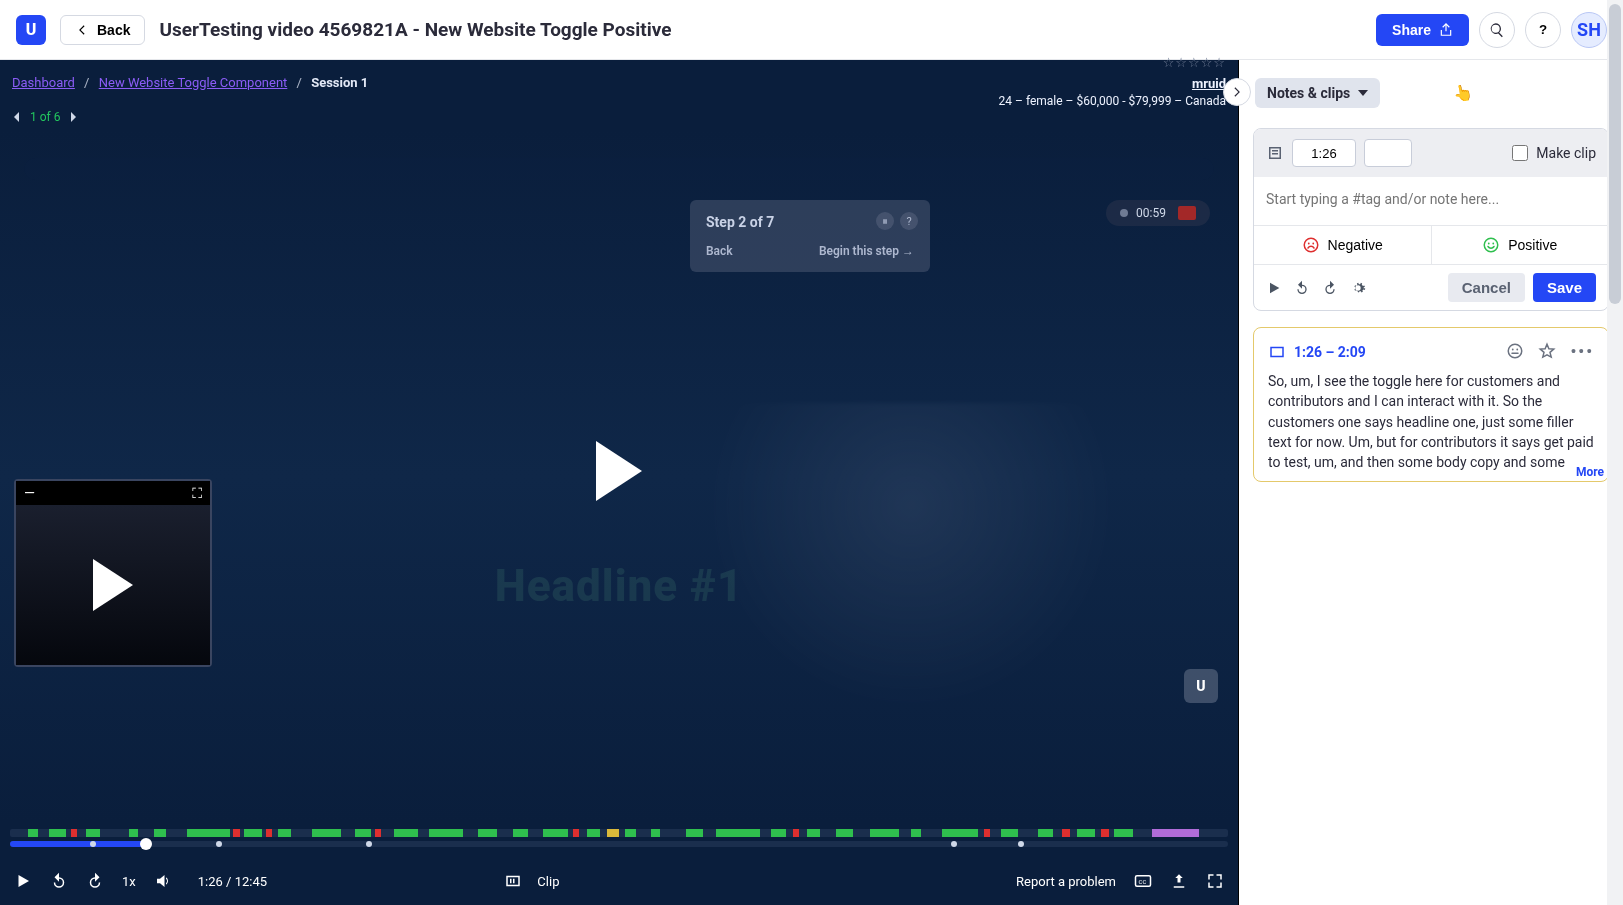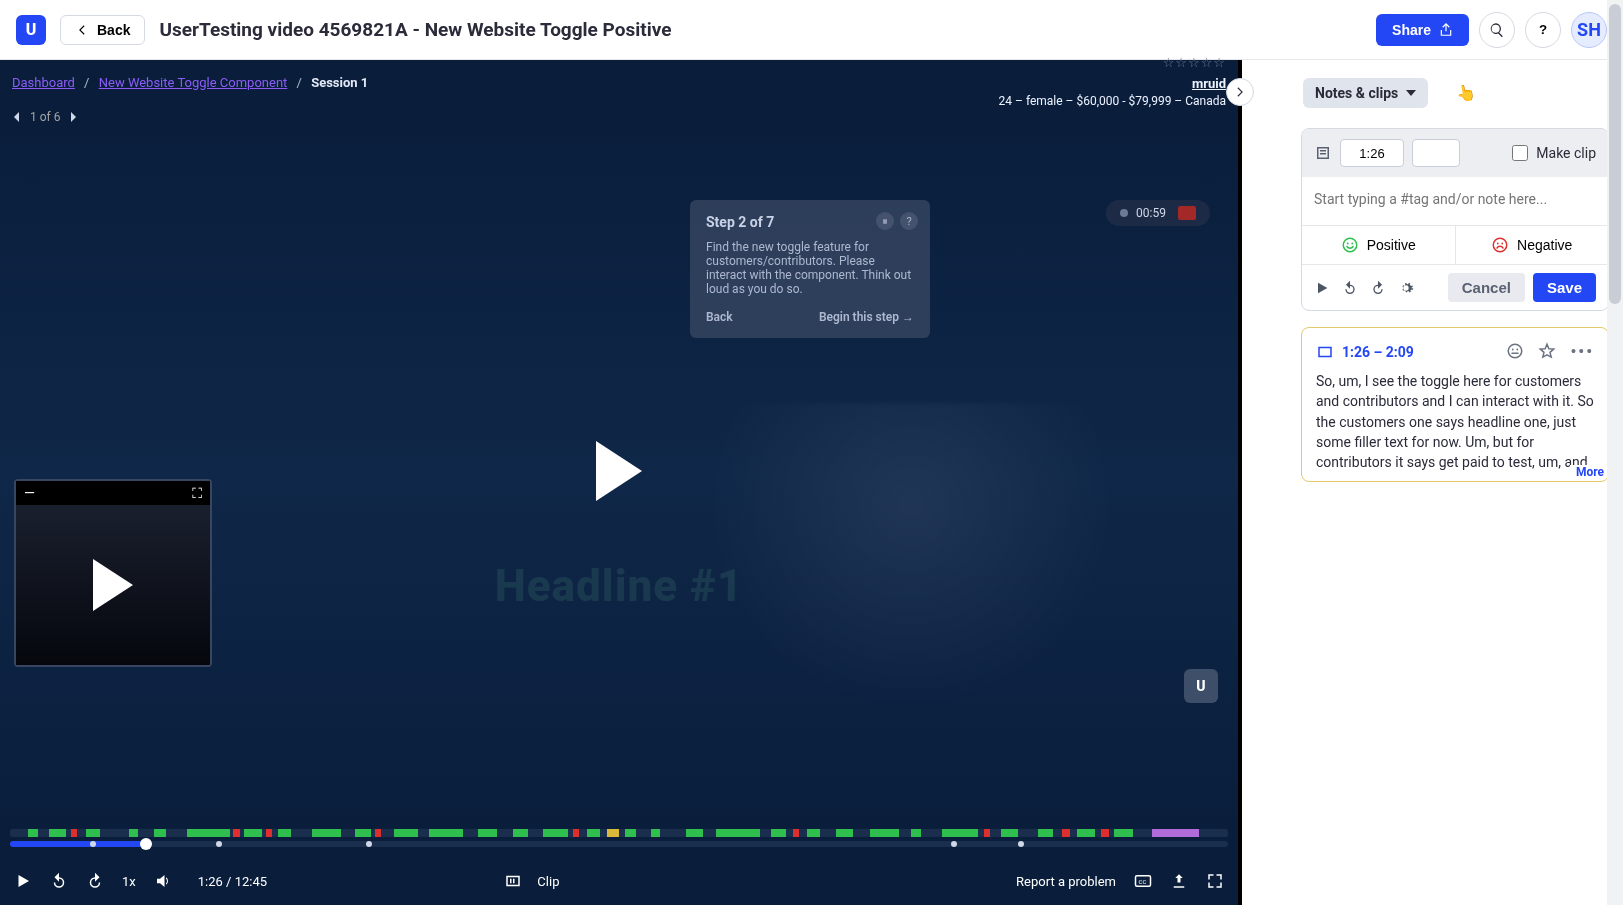--- a/index.html
+++ b/index.html
@@ -20,21 +20,21 @@
 
 .main { flex:1; display:flex; min-height:0; }
 .video-area { flex:1; background:#0a1e3c; color:#cfd8e8; position:relative; display:flex; flex-direction:column; }
 .video-topbar { height:44px; display:flex; align-items:center; padding:0 12px; gap:8px; font-size:13px; color:#eef3ff; }
 .breadcrumb a { color:#8b5cf6; text-decoration:underline; }
 .breadcrumb span.sep { margin:0 6px; opacity:.7; }
 .breadcrumb .current { text-decoration:none; font-weight:700; opacity:.95;text-align:center; }
 .participant { margin-left:auto; text-align:right; font-size:12px; line-height:1.4; }
 .participant .uname { font-weight:700; text-decoration:underline; font-size:13px; }
 .stars { color:#6f7b94; letter-spacing:1px; font-size:13px; margin-bottom:2px; }
-.video-subbar { height:26px; display:flex; align-items:center; padding:0 12px; font-size:12px; gap:8px; color:#a3a3a3; }
+.video-subbar { height:26px; display:flex; align-items:center; padding:0 12px; font-size:12px; gap:8px; color:#22c55e; }
 .pager svg { width:10px; height:10px; }
 
 .stage { flex:1; position:relative; overflow:hidden; }
 .bg-dim { position:absolute; inset:0; background:linear-gradient(180deg,#0a1e3c 0%, #0f2748 50%, #0a1e3c 100%); opacity:1; }
 .bg-ghost { position:absolute; inset:0; opacity:.12; }
 .ghost-figure { position:absolute; right:120px; bottom:80px; width:460px; height:340px; background:radial-gradient(circle at 55% 30%, #9aa5bf 0%, transparent 60%); filter:blur(2px); }
 .ghost-headline { position:absolute; left:50%; top:62%; transform:translateX(-50%); font-size:44px; font-weight:800; color:#86efac; opacity:.1; letter-spacing:1px; }
 .ghost-address { position:absolute; top:28px; left:24px; right:24px; height:22px; background:rgba(170,180,200,.05); border-radius:12px; }
 
 .big-play { position:absolute; left:50%; top:50%; transform:translate(-50%,-60%); width:0; height:0; border-left:46px solid #fff; border-top:30px solid transparent; border-bottom:30px solid transparent; cursor:pointer; }
@@ -73,21 +73,21 @@
 
 
 .controls { height:48px; background:#0a1e3c; display:flex; align-items:center; padding:0 14px; gap:18px; color:#fff; font-size:13px; }
 .controls .ctrl { cursor:pointer; display:flex; align-items:center; }
 .controls .time { margin-left:8px; font-variant-numeric:tabular-nums; }
 .controls .center { margin-left:auto; margin-right:auto; display:flex; align-items:center; gap:15px; cursor:pointer; }
 .controls .right { margin-left:auto; display:flex; align-items:center; gap:18px; }
 .controls svg { width:18px; height:18px; fill:#fff; }
 
 
-.side { width:385px; border-left:4px solid #000000; background:#fff; display:flex; flex-direction:column; position:relative;padding-left:45px; }
+.side { width:385px; border-left:1px solid #000000; background:#fff; display:flex; flex-direction:column; position:relative; }
 .side-collapse { position:absolute; left:-16px; top:18px; width:28px; height:28px; border-radius:50%; border:1px solid #d5d9e2; background:#fff; display:flex; align-items:center; justify-content:center; cursor:pointer; z-index:3; }
 .side-header { padding:18px 16px 10px; }
 .side-tab { display:inline-flex; align-items:center; gap:8px; background:#e0e4ed; border-radius:6px; padding:7px 12px; font-size:14px; font-weight:700; cursor:pointer; }
 .cursor-hand { position:absolute; left:214px; top:24px; font-size:16px; transform:rotate(-10deg); }
 
 .note-editor { margin:10px 14px 16px; border:1px solid #d5d9e2; border-radius:8px; overflow:hidden; }
 .ne-top { background:#edeef2; display:flex; align-items:center; padding:10px 12px; gap:8px; }
 .ne-top input.time-in { width:64px; height:28px; border:1px solid #c8cdd9; border-radius:4px; text-align:center; font-size:13px; }
 .ne-top input.time-out { width:48px; height:28px; border:1px solid #c8cdd9; border-radius:4px; background:#fff; }
 .ne-top .makeclip { margin-left:auto; display:flex; align-items:center; gap:8px; font-size:14px; }
@@ -191,21 +191,20 @@
         <div class="ghost-headline">Headline #1</div>
 
         <div class="big-play"></div>
 
         <div class="task-card">
           <div class="icon-row">
             <span>⏸</span>
             <span>?</span>
           </div>
           <div class="step-title">Step 2 of 7</div>
-          <div>Find the new toggle feature for customers/contributors. Please interact with the component. Think out loud as you do so.</div>
           <div class="step-actions">
             <span>Back</span>
             <span>Begin this step →</span>
           </div>
         </div>
 
         <div class="rec-pill">
           <span class="rec-dot"></span>
           <span>00:59</span>
           <span class="folder-count"></span>
@@ -359,35 +358,35 @@
             <input type="checkbox" style="">
             <span>Make clip</span>
           </label>
         </div>
         <div class="ne-text">
           <textarea rows="1" placeholder="Start typing a #tag and/or note here..." style=""></textarea>
         </div>
         <div class="ne-senti">
           <button>
             <svg viewBox="0 0 24 24" width="18" height="18">
+                <circle cx="12" cy="12" r="9" fill="none" stroke="#de2f2f" stroke-width="2"></circle>
+                <circle cx="9" cy="10" r="1.2" fill="#de2f2f"></circle>
+                <circle cx="15" cy="10" r="1.2" fill="#de2f2f"></circle>
+                <path d="M8 16c1-1.6 2.4-2.4 4-2.4s3 .8 4 2.4" fill="none" stroke="#de2f2f" stroke-width="2" stroke-linecap="round"></path>
+              </svg>
+            <span>Negative</span>
+          </button>
+          <button>
+            <svg viewBox="0 0 24 24" width="18" height="18">
                 <circle cx="12" cy="12" r="9" fill="none" stroke="#2fbf4e" stroke-width="2"></circle>
                 <circle cx="9" cy="10" r="1.2" fill="#2fbf4e"></circle>
                 <circle cx="15" cy="10" r="1.2" fill="#2fbf4e"></circle>
                 <path d="M8 14c1 1.6 2.4 2.4 4 2.4s3-.8 4-2.4" fill="none" stroke="#2fbf4e" stroke-width="2" stroke-linecap="round"></path>
               </svg>
             <span>Positive</span>
-          </button>
-          <button>
-            <svg viewBox="0 0 24 24" width="18" height="18">
-                <circle cx="12" cy="12" r="9" fill="none" stroke="#de2f2f" stroke-width="2"></circle>
-                <circle cx="9" cy="10" r="1.2" fill="#de2f2f"></circle>
-                <circle cx="15" cy="10" r="1.2" fill="#de2f2f"></circle>
-                <path d="M8 16c1-1.6 2.4-2.4 4-2.4s3 .8 4 2.4" fill="none" stroke="#de2f2f" stroke-width="2" stroke-linecap="round"></path>
-              </svg>
-            <span>Negative</span>
           </button>
         </div>
         <div class="ne-foot">
           <span class="ico">
               <svg viewBox="0 0 24 24" width="16" height="16">
                 <path fill="currentColor" d="M6 4l14 8-14 8z"></path>
               </svg>
             </span>
           <span class="ico">
               <svg viewBox="0 0 24 24" width="16" height="16">

